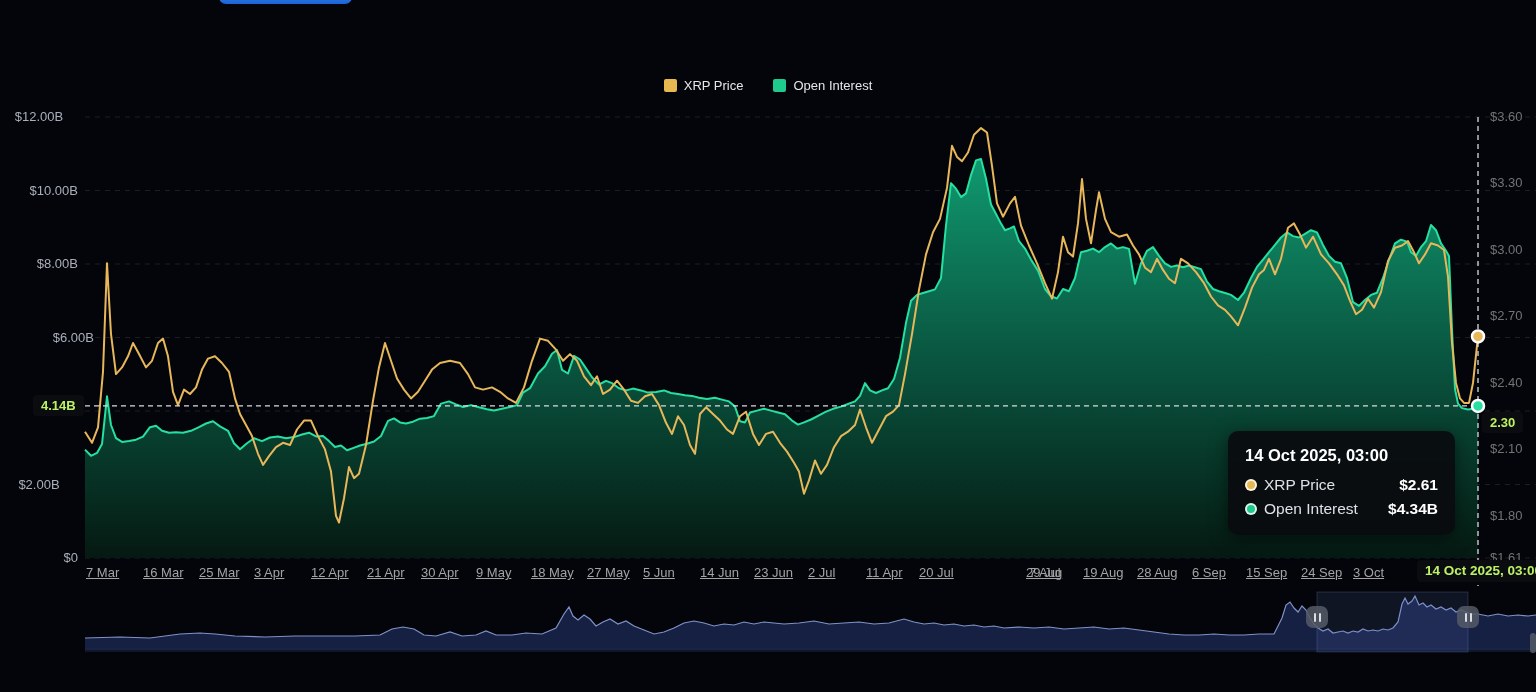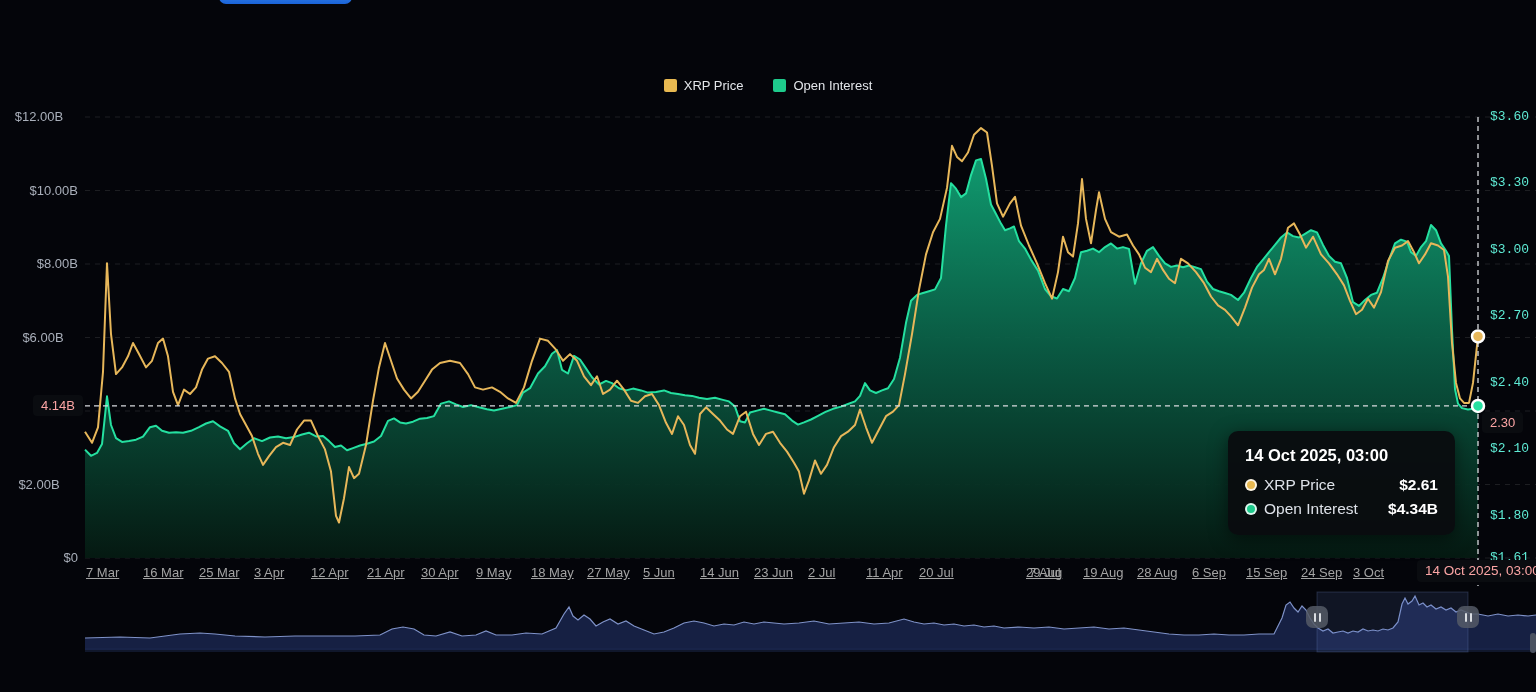--- a/index.html
+++ b/index.html
@@ -7,23 +7,23 @@
     font-family:"Liberation Sans","DejaVu Sans",sans-serif;color:#e8eaee;}
   #top-btn{position:absolute;left:219px;top:-10px;width:133px;height:14px;border-radius:7px;
     background:linear-gradient(#3b8bf0,#1a63d8);}
   #title{position:absolute;left:8px;top:22px;font-size:21px;font-weight:700;color:#f2f4f7;
     letter-spacing:-0.2px;margin:0;}
   #legend{position:absolute;left:0;top:78px;width:1536px;display:flex;justify-content:center;gap:30px;}
   .legend-item{display:flex;align-items:center;gap:7px;font-size:13px;color:#e3e6ea;cursor:pointer;}
   .swatch{width:13px;height:13px;border-radius:2px;display:inline-block;}
   svg{position:absolute;left:0;top:0;}
   .al{position:absolute;font-size:13px;color:#a9afba;}
-  .al-right{color:#5eead4;font-family:Liberation Mono, monospace;}
+  .al-right{color:#737373;}
   .al-x{color:#a3a3a3;text-align:left;text-decoration:underline;}
-  .badge{position:absolute;background:#0a0c10;color:#fca5a5;font-size:13px;font-weight:400;
+  .badge{position:absolute;background:#0a0c10;color:#bef264;font-size:13px;font-weight:700;
     padding:4px 8px;border-radius:4px;line-height:1;}
   #badge-left{left:33px;top:395px;}
   #badge-right{left:1482px;top:395px;margin-top:17px;}
   #badge-x{left:1417px;top:560px;font-size:13.5px;white-space:nowrap;}
   #tooltip{position:absolute;left:1228px;top:431px;width:227px;height:104px;border-radius:10px;
     background:rgba(9,12,15,0.95);box-shadow:0 4px 18px rgba(0,0,0,0.5);padding:15px 17px;box-sizing:border-box;}
   .tt-title{font-size:16.5px;font-weight:700;color:#fff;margin-bottom:11px;}
   .tt-row{display:flex;align-items:center;font-size:15.5px;color:#dde1e8;margin-bottom:6px;}
   .tt-dot{width:12px;height:12px;border-radius:50%;border:2px solid rgba(255,255,255,0.85);
     box-sizing:border-box;margin-right:7px;flex:0 0 auto;}
@@ -77,21 +77,21 @@
       <rect x="85" y="648" width="1451" height="4" fill="#10172b"></rect>
       <path d="M85,638.0L120,637.0L150,638.0L180,634.0L200,633.0L215,634.0L235,636.0L265,637.0L295,636.0L325,636.0L355,636.0L380,635.0L392,629.0L403,627.0L414,629.0L424,635.0L436,636.0L450,632.0L462,636.0L476,635.0L486,631.0L496,635.0L512,635.0L526,633.0L542,634.0L556,628.0L564,614.0L569,607.0L573,616.0L578,620.0L584,615.0L590,619.0L596,626.0L603,622.0L610,619.0L618,624.0L626,621.0L634,626.0L644,630.0L654,634.0L664,632.0L674,628.0L684,623.0L694,621.0L704,623.0L714,626.0L724,624.0L734,625.0L744,622.0L754,624.0L764,622.0L774,623.0L784,624.0L799,623.0L814,621.0L829,624.0L844,623.0L859,622.0L874,624.0L889,623.0L904,619.0L914,622.0L924,624.0L934,623.0L944,625.0L954,624.0L964,626.0L974,625.0L984,627.0L994,626.0L1004,628.0L1019,627.0L1034,628.0L1049,627.0L1064,629.0L1079,628.0L1094,627.0L1109,629.0L1124,628.0L1139,630.0L1154,632.0L1169,634.0L1184,635.0L1199,635.0L1214,634.0L1229,635.0L1244,635.0L1259,634.0L1274,634.0L1282,618.0L1286,605.0L1290,602.0L1294,608.0L1298,612.0L1302,606.0L1306,610.0L1310,618.0L1314,624.0L1318,628.0L1323,631.0L1328,629.0L1333,633.0L1338,632.0L1343,631.0L1348,633.0L1353,631.0L1358,632.0L1363,629.0L1368,631.0L1373,630.0L1378,631.0L1383,629.0L1388,630.0L1393,628.0L1398,622.0L1402,604.0L1405,598.0L1408,604.0L1412,601.0L1415,596.0L1419,605.0L1423,603.0L1427,607.0L1431,605.0L1436,609.0L1441,607.0L1446,610.0L1451,608.0L1456,612.0L1461,610.0L1466,612.0L1471,614.0L1478,614.0L1488,616.0L1498,614.0L1508,616.0L1518,615.0L1528,616.0L1536,615.0L1536,650L85,650Z" fill="rgba(26,38,78,0.85)"></path>
       <path d="M85,638.0L120,637.0L150,638.0L180,634.0L200,633.0L215,634.0L235,636.0L265,637.0L295,636.0L325,636.0L355,636.0L380,635.0L392,629.0L403,627.0L414,629.0L424,635.0L436,636.0L450,632.0L462,636.0L476,635.0L486,631.0L496,635.0L512,635.0L526,633.0L542,634.0L556,628.0L564,614.0L569,607.0L573,616.0L578,620.0L584,615.0L590,619.0L596,626.0L603,622.0L610,619.0L618,624.0L626,621.0L634,626.0L644,630.0L654,634.0L664,632.0L674,628.0L684,623.0L694,621.0L704,623.0L714,626.0L724,624.0L734,625.0L744,622.0L754,624.0L764,622.0L774,623.0L784,624.0L799,623.0L814,621.0L829,624.0L844,623.0L859,622.0L874,624.0L889,623.0L904,619.0L914,622.0L924,624.0L934,623.0L944,625.0L954,624.0L964,626.0L974,625.0L984,627.0L994,626.0L1004,628.0L1019,627.0L1034,628.0L1049,627.0L1064,629.0L1079,628.0L1094,627.0L1109,629.0L1124,628.0L1139,630.0L1154,632.0L1169,634.0L1184,635.0L1199,635.0L1214,634.0L1229,635.0L1244,635.0L1259,634.0L1274,634.0L1282,618.0L1286,605.0L1290,602.0L1294,608.0L1298,612.0L1302,606.0L1306,610.0L1310,618.0L1314,624.0L1318,628.0L1323,631.0L1328,629.0L1333,633.0L1338,632.0L1343,631.0L1348,633.0L1353,631.0L1358,632.0L1363,629.0L1368,631.0L1373,630.0L1378,631.0L1383,629.0L1388,630.0L1393,628.0L1398,622.0L1402,604.0L1405,598.0L1408,604.0L1412,601.0L1415,596.0L1419,605.0L1423,603.0L1427,607.0L1431,605.0L1436,609.0L1441,607.0L1446,610.0L1451,608.0L1456,612.0L1461,610.0L1466,612.0L1471,614.0L1478,614.0L1488,616.0L1498,614.0L1508,616.0L1518,615.0L1528,616.0L1536,615.0" fill="none" stroke="#7f92c8" stroke-width="1.2"></path>
       <rect x="1317" y="592" width="151" height="60" fill="rgba(104,134,214,0.13)" stroke="rgba(130,155,225,0.22)" stroke-width="1"></rect>
     </svg>
 
   <div id="labels">
       <div class="al al-left" style="left:0;width:78px;text-align:center;top:109px">$12.00B</div>
       <div class="al al-left" style="left:0;width:78px;text-align:right;top:183px">$10.00B</div>
       <div class="al al-left" style="left:0;width:78px;text-align:right;top:256px">$8.00B</div>
-      <div class="al al-left" style="left:4px;width:78px;text-align:center;top:330px">$6.00B</div>
+      <div class="al al-left" style="left:16px;width:78px;text-align:right;top:330px">$6.00B</div>
       <div class="al al-left" style="left:0;width:78px;text-align:center;top:477px">$2.00B</div>
       <div class="al al-left" style="left:0;width:78px;text-align:right;top:550px">$0</div>
       <div class="al al-right" style="left:1490px;top:109px">$3.60</div>
       <div class="al al-right" style="left:1490px;top:175px">$3.30</div>
       <div class="al al-right" style="left:1490px;top:242px">$3.00</div>
       <div class="al al-right" style="left:1490px;top:308px">$2.70</div>
       <div class="al al-right" style="left:1490px;top:375px">$2.40</div>
       <div class="al al-right" style="left:1490px;top:441px">$2.10</div>
       <div class="al al-right" style="left:1490px;top:508px">$1.80</div>
       <div class="al al-right" style="left:1490px;top:550px">$1.61</div>

